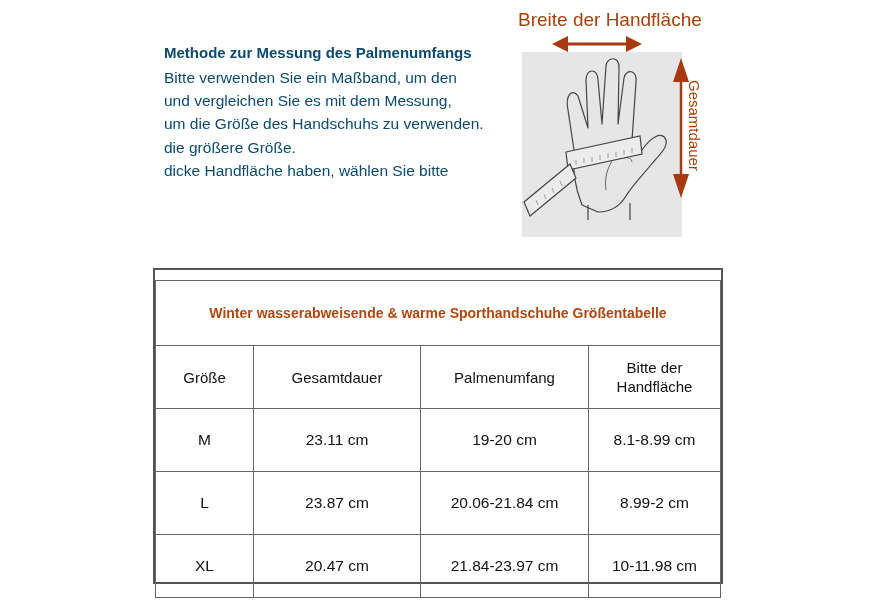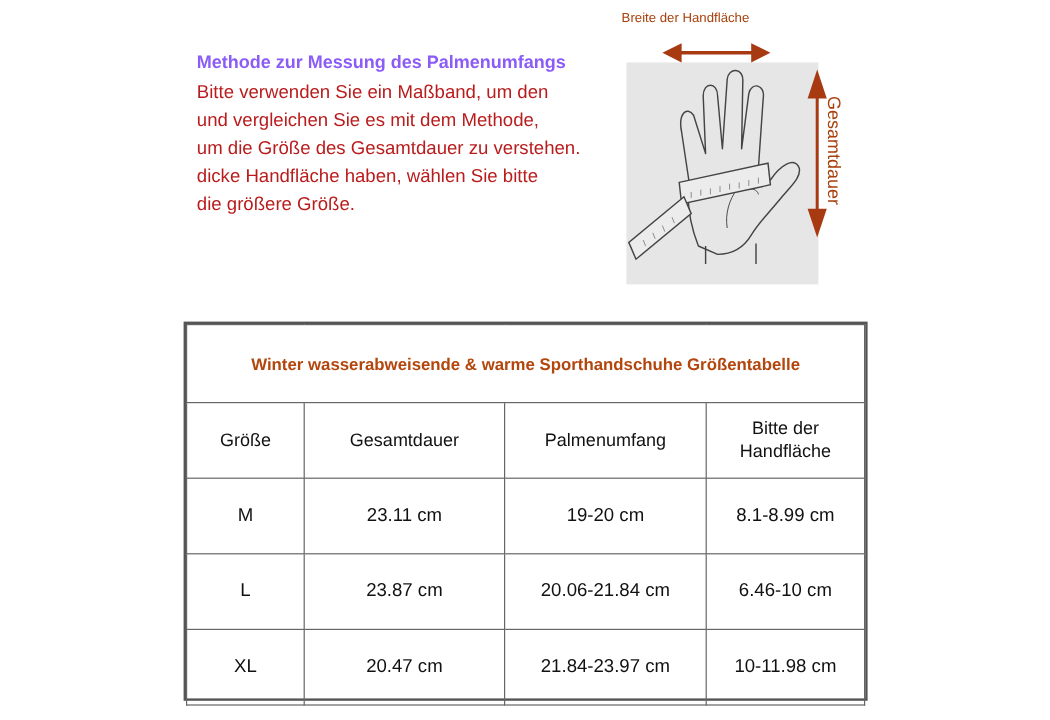--- a/index.html
+++ b/index.html
@@ -1,46 +1,46 @@
 <!DOCTYPE html>
 <html><head>
 <meta charset="utf-8">
 <style>
   html, body { margin:0; padding:0; background:#ffffff; }
   body { width:875px; height:600px; position:relative; overflow:hidden;
          font-family:"Liberation Sans", sans-serif; }
-  .intro-title { position:absolute; left:164px; top:44px; font-size:15px; font-weight:bold; color:#8b5cf6; white-space:nowrap; }
-  .intro-body { position:absolute; left:164px; top:66px; width:360px; font-size:15.5px; line-height:23.2px; color:#b91c1c; }
+  .intro-title { position:absolute; left:164px; top:44px; font-size:15px; font-weight:bold; color:#0c4a6e; white-space:nowrap; }
+  .intro-body { position:absolute; left:164px; top:66px; width:360px; font-size:15.5px; line-height:23.2px; color:#0c4a6e; }
   .intro-body div { white-space:nowrap; }
 
   .diagram { position:absolute; left:510px; top:0; width:220px; height:250px; }
-  .diag-width-label { position:absolute; left:8px; top:9px; font-size:11px; color:#a8400c; white-space:nowrap; }
+  .diag-width-label { position:absolute; left:8px; top:9px; font-size:19px; color:#a8400c; white-space:nowrap; }
   .diag-length-label { position:absolute; left:176px; top:80px; font-size:15px; color:#a8400c; white-space:nowrap;
          writing-mode:vertical-rl; }
   .diag-box { position:absolute; left:12px; top:52px; width:160px; height:185px; background:#e6e6e6; }
   .diag-svg { position:absolute; left:0; top:0; }
 
   .size-table { position:absolute; left:153px; top:268px; width:570px; height:316px;
          border:2px solid #555; box-sizing:border-box; border-collapse:collapse; }
-  table { border-collapse:collapse; width:100%; height:100%; }
+  table { border-collapse:collapse; width:100%; height:100%;margin-top:10px; }
   td { border:1px solid #666; text-align:center; font-size:15.5px; color:#111; padding:0; }
   td.caption { font-size:14px; font-weight:bold; color:#b3460c; height:64px; }
   tr.head td { height:62px; font-size:15px; line-height:19px; }
   tr.row td { height:62px; }
 </style>
 </head>
 <body>
 
 <div class="intro-title">Methode zur Messung des Palmenumfangs</div>
 <div class="intro-body">
   <div>Bitte verwenden Sie ein Maßband, um den</div>
-  <div>und vergleichen Sie es mit dem Methode,</div>
-  <div>um die Größe des Gesamtdauer zu verstehen.</div>
+  <div>und vergleichen Sie es mit dem Messung,</div>
+  <div>um die Größe des Handschuhs zu verwenden.</div>
+  <div>die größere Größe.</div>
   <div>dicke Handfläche haben, wählen Sie bitte</div>
-  <div>die größere Größe.</div>
 </div>
 
 <div class="diagram">
   <div class="diag-width-label">Breite der Handfläche</div>
   <div class="diag-box"></div>
   <svg class="diag-svg" width="220" height="250">
 
     <g fill="#a83a12" stroke="#a83a12">
       <line x1="52" y1="44" x2="122" y2="44" stroke-width="3"></line>
       <polygon points="42,44 58,36 58,52" stroke="none"></polygon>
@@ -106,21 +106,21 @@
     <tr class="row">
       <td>M</td>
       <td>23.11 cm</td>
       <td>19-20 cm</td>
       <td>8.1-8.99 cm</td>
     </tr>
     <tr class="row">
       <td>L</td>
       <td>23.87 cm</td>
       <td>20.06-21.84 cm</td>
-      <td>6.46-10 cm</td>
+      <td>8.99-2 cm</td>
     </tr>
     <tr class="row">
       <td>XL</td>
       <td>20.47 cm</td>
       <td>21.84-23.97 cm</td>
       <td>10-11.98 cm</td>
     </tr>
   </tbody>
     </table>
 </div>

